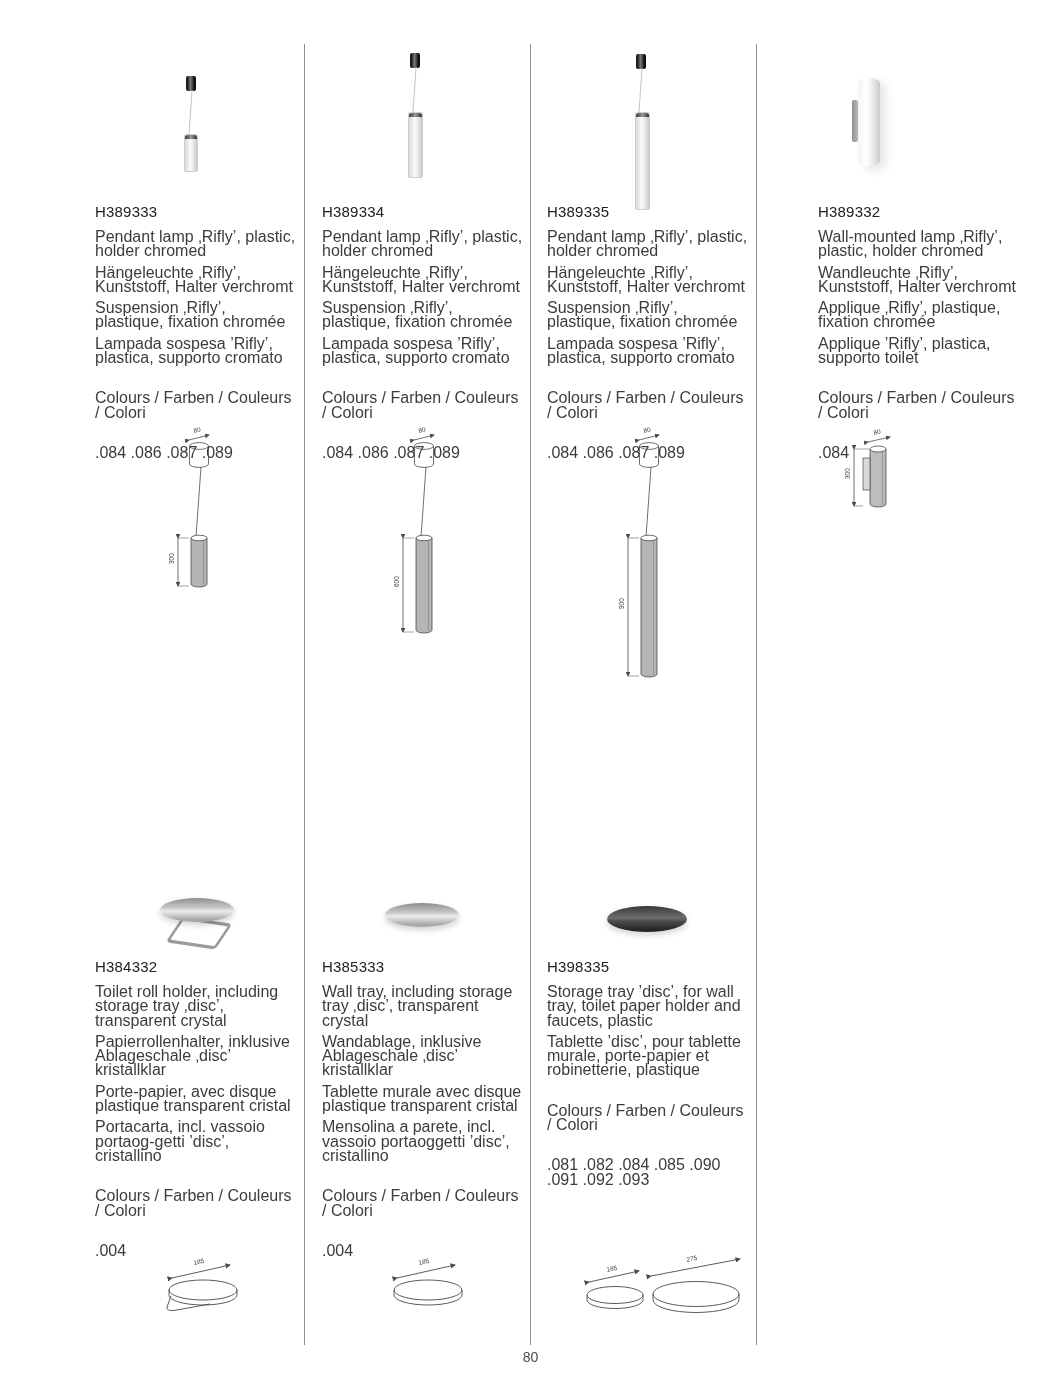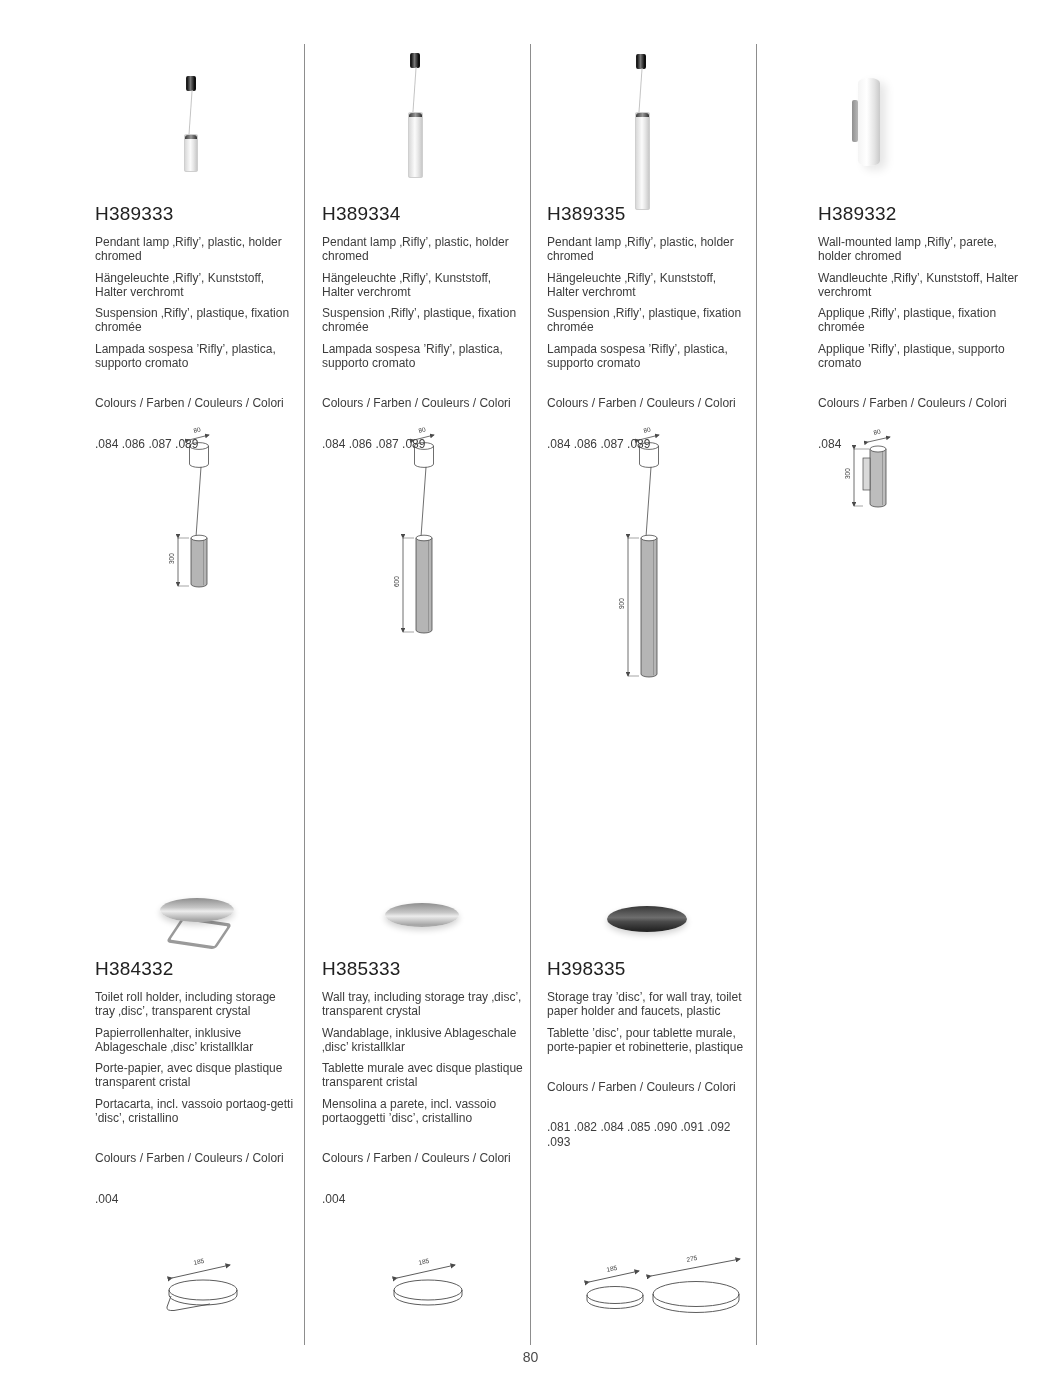--- a/index.html
+++ b/index.html
@@ -2,22 +2,22 @@
 <html><head>
 <meta charset="utf-8">
 <style>
   html,body{margin:0;padding:0;background:#fff;}
   .page{
     position:relative;width:1061px;height:1400px;background:#ffffff;
     font-family:"Liberation Sans","DejaVu Sans",sans-serif;overflow:hidden;
   }
   .divider{position:absolute;top:44px;width:1px;height:1301px;background:#8d8d8d;}
   .col-text{position:absolute;width:201px;}
-  .code{font-size:19px;font-weight:400;color:#212121;margin:0 0 10px 0;letter-spacing:.2px;}
-  p.desc{font-size:12px;line-height:14.3px;color:#3c3c3c;margin:0 0 7px 0;}
+  .code{font-size:15px;font-weight:400;color:#212121;margin:0 0 10px 0;letter-spacing:.2px;}
+  p.desc{font-size:16px;line-height:14.3px;color:#3c3c3c;margin:0 0 7px 0;}
   p.desc:last-child{margin-bottom:0;}
   .opt-line,.col-line{display:block;margin-top:26px;}
   
   .ph{position:absolute;}
   .canopy{position:absolute;width:10px;height:15px;border-radius:2px;
     background:linear-gradient(90deg,#1d1d1d 15%,#777 45%,#0e0e0e 85%);}
   .cord{position:absolute;width:1.4px;background:#c4c4c4;transform:rotate(4deg);}
   .lampbody{position:absolute;border-radius:3px/2px;
     background:linear-gradient(90deg,#d9d9d9,#fbfbfb 45%,#e7e7e7 70%,#c9c9c9);
     border:0.5px solid #cfcfcf;}
@@ -104,24 +104,24 @@
     <p class="desc">Hängeleuchte ‚Rifly’, Kunststoff, Halter verchromt</p>
     <p class="desc">Suspension ‚Rifly’, plastique, fixation chromée</p>
     <p class="desc">Lampada sospesa ’Rifly’, plastica, supporto cromato</p>
     <p class="desc">
         <span class="col-line">Colours / Farben / Couleurs / Colori</span>
         <span class="col-line">.084 .086 .087 .089</span>
       </p>
   </div>
   <div class="col-text" style="left:818px;top:203px">
     <h3 class="code">H389332</h3>
-    <p class="desc">Wall-mounted lamp ‚Rifly’, parete, holder chromed</p>
+    <p class="desc">Wall-mounted lamp ‚Rifly’, plastic, holder chromed</p>
     <p class="desc">Wandleuchte ‚Rifly’, Kunststoff, Halter verchromt</p>
     <p class="desc">Applique ‚Rifly’, plastique, fixation chromée</p>
-    <p class="desc">Applique ’Rifly’, plastique, supporto cromato</p>
+    <p class="desc">Applique ’Rifly’, plastica, supporto toilet</p>
     <p class="desc">
         <span class="col-line">Colours / Farben / Couleurs / Colori</span>
         <span class="col-line">.084</span>
       </p>
   </div>
 
   <svg class="tdraw" style="left:150px;top:424px" width="120" height="182" viewBox="0 0 120 182">
     <defs>
         <marker id="m1" markerWidth="6" markerHeight="6" refX="5" refY="3" orient="auto">
           <path d="M0,0L6,3L0,6z" fill="#4a4a4a"></path>

